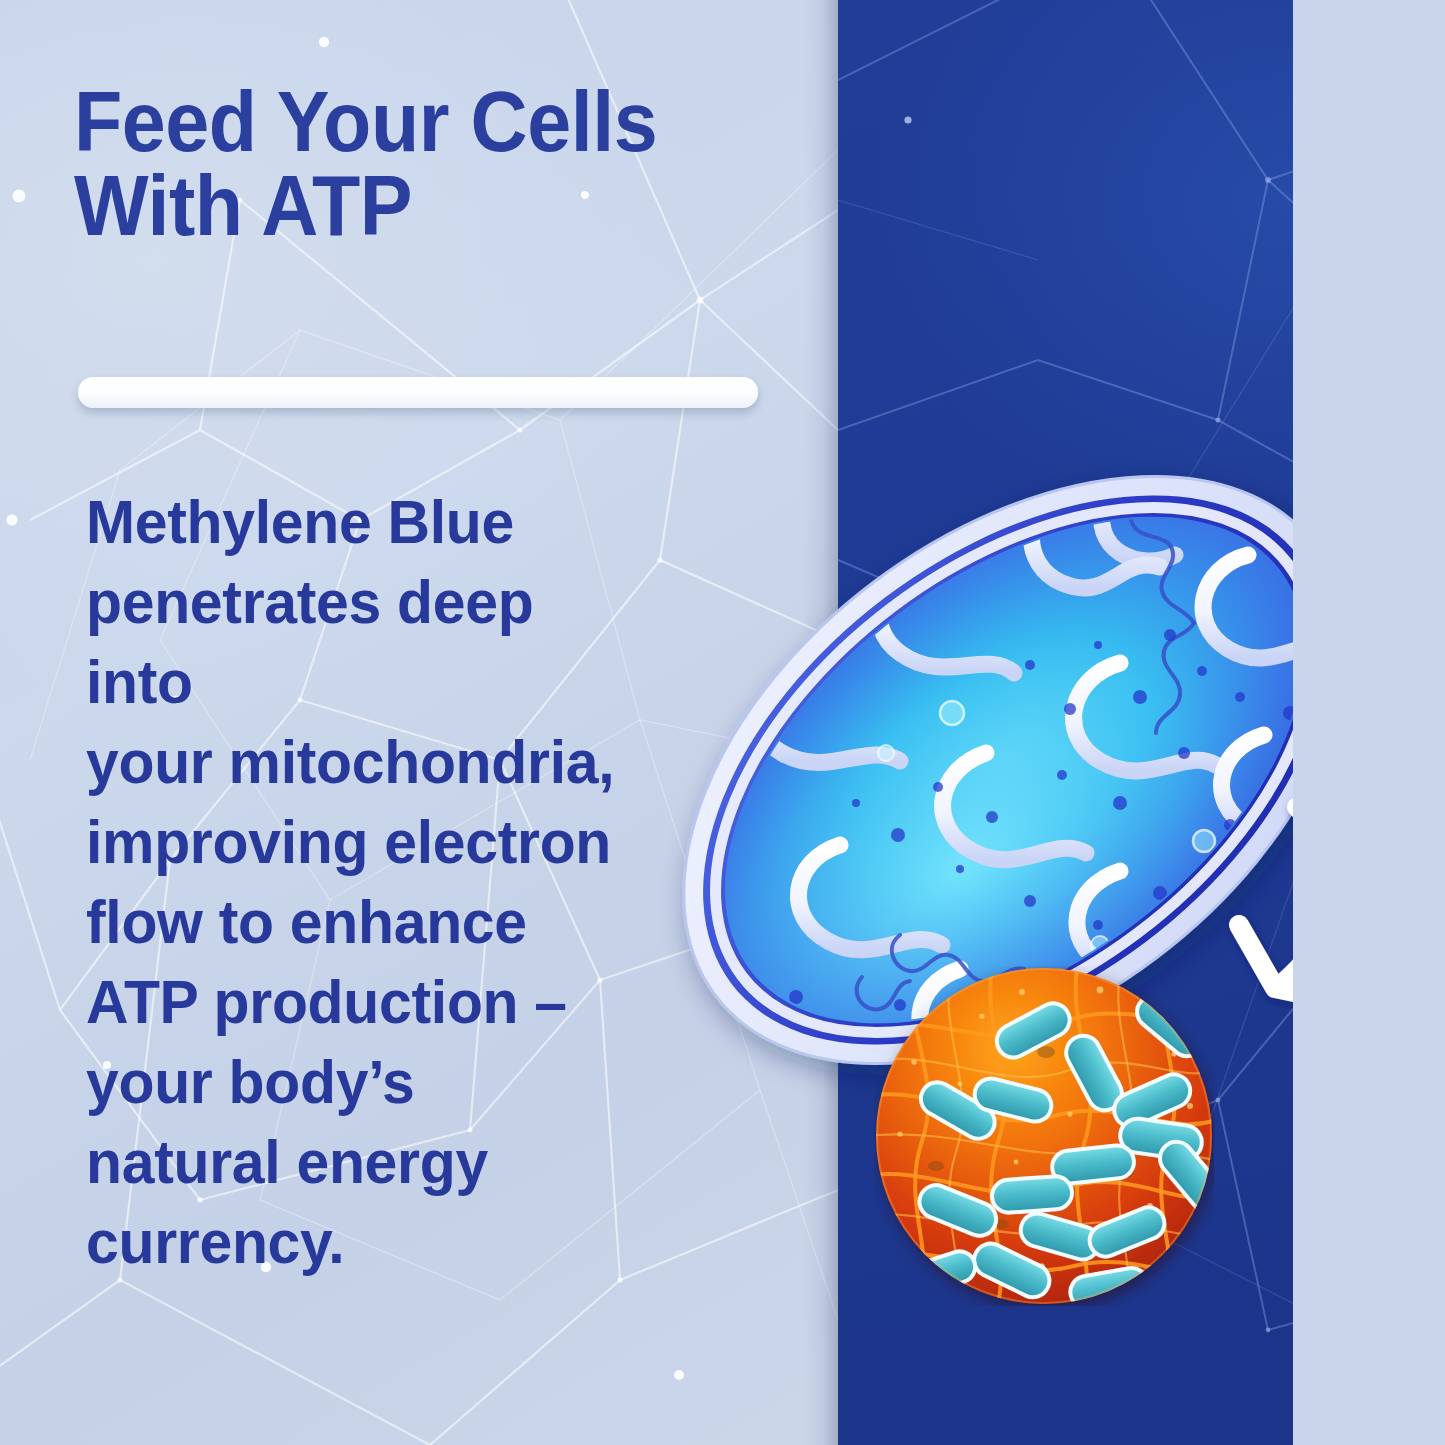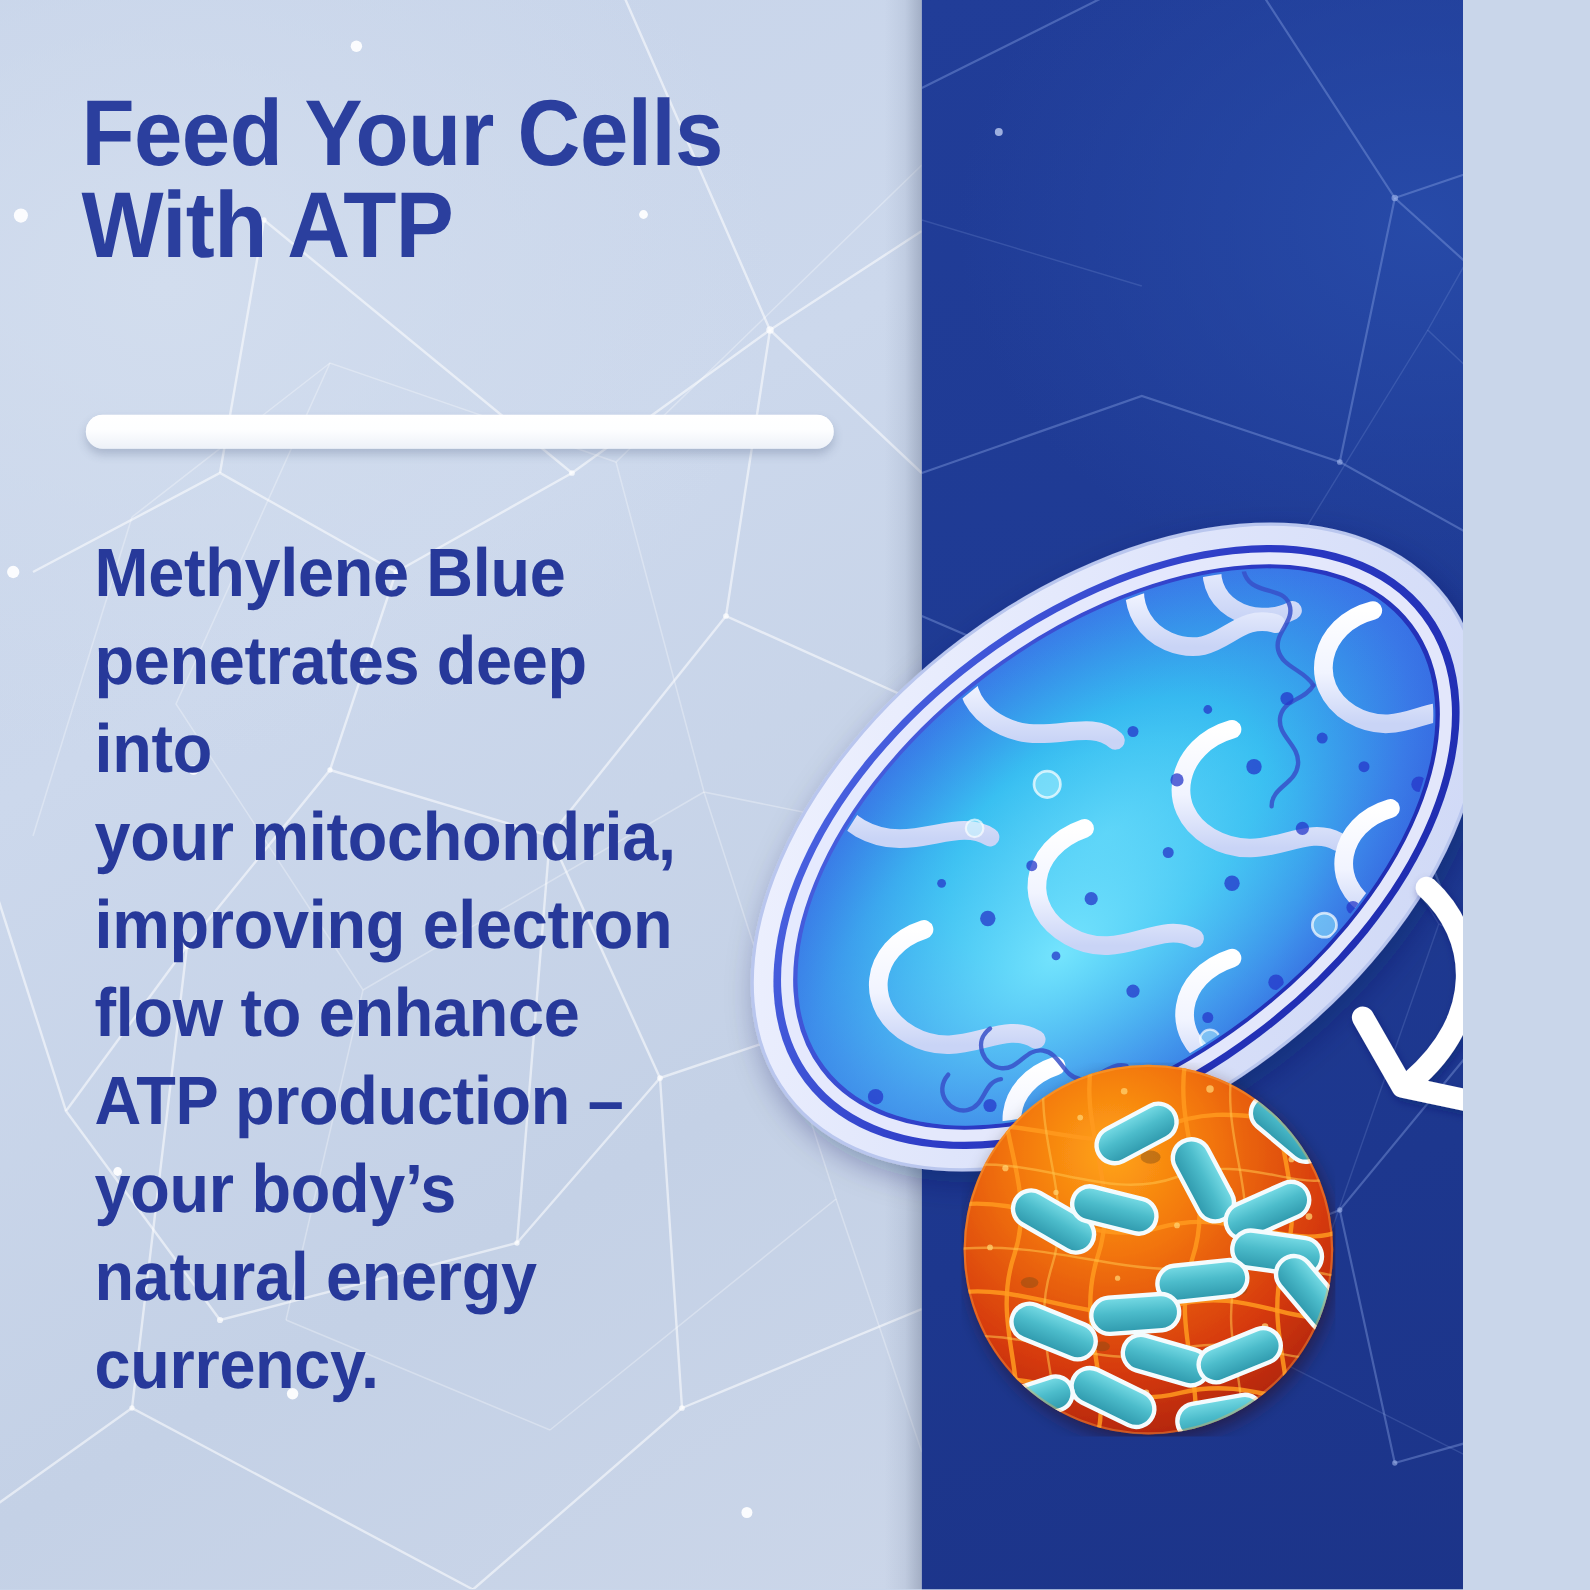--- a/index.html
+++ b/index.html
@@ -1,21 +1,21 @@
 <!DOCTYPE html>
 <html><head>
 <meta charset="utf-8">
 <style>
   html,body{margin:0;padding:0;}
   body{
     width:1445px;height:1445px;overflow:hidden;
     font-family:"Liberation Sans", sans-serif;
     background:#c9d6ea;
   }
-  #stage{position:relative;width:1293px;height:1445px;overflow:hidden;padding-left:37px;}
+  #stage{position:relative;width:1293px;height:1445px;overflow:hidden;}
 
   
   .left-panel{
     position:absolute;left:0;top:0;width:838px;height:1445px;
     background:
       radial-gradient(ellipse 900px 700px at 18% 18%, #d2ddee 0%, rgba(210,221,238,0) 62%),
       linear-gradient(150deg,#c6d3e9 0%,#ccd8ec 38%,#c4d1e6 72%,#cbd6e9 100%);
     overflow:hidden;
   }
   .left-shadow{

